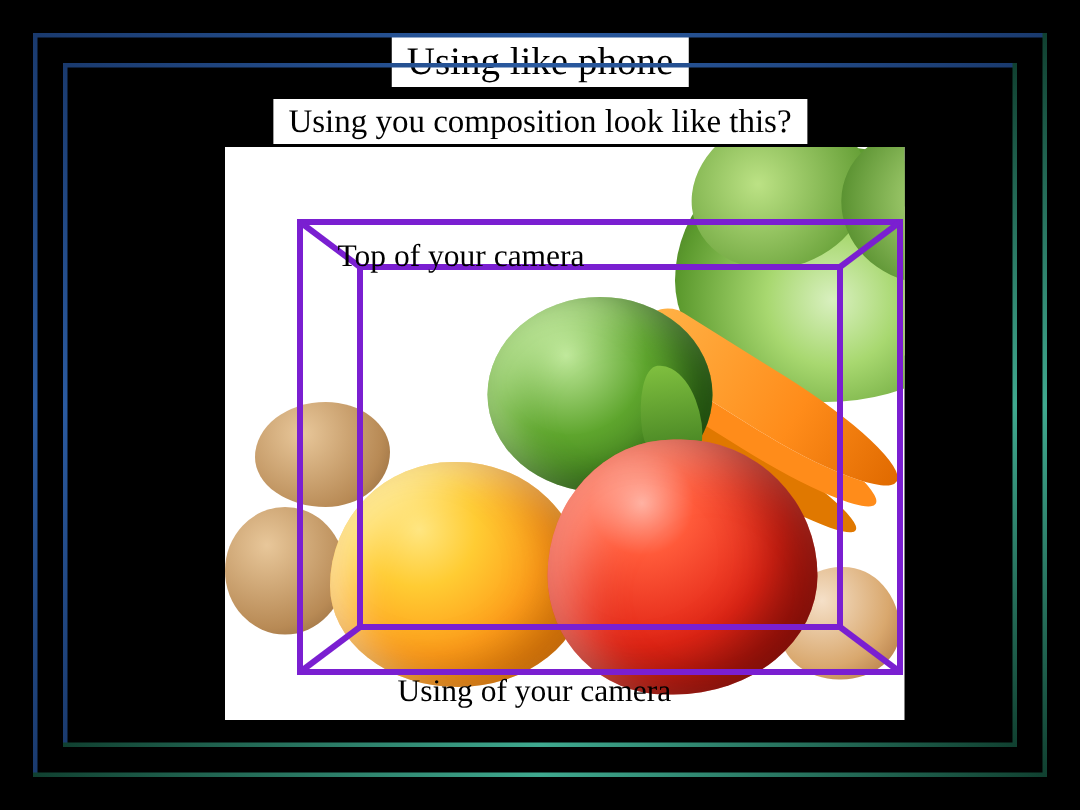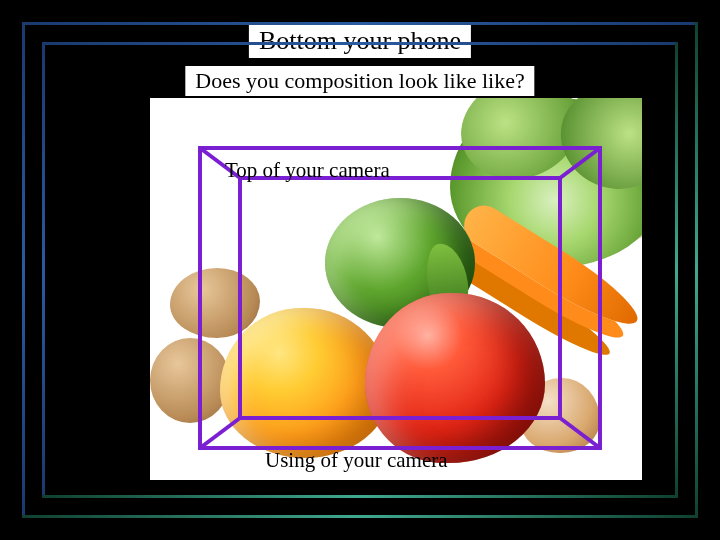--- a/index.html
+++ b/index.html
@@ -49,21 +49,21 @@
     top: 42px;
     right: 42px;
     bottom: 42px;
   }
 
   
   .photo-panel {
     position: absolute;
     left: 150px;
     top: 98px;
-    width: 492px;
+    width: 453px;
     height: 382px;
     background: #fff;
     overflow: hidden;
   }
   .veg {
     position: absolute;
     inset: 0;
   }
   .v { position: absolute; }
   
@@ -212,17 +212,17 @@
       <line x1="0" y1="300" x2="40" y2="270" stroke="#7a1fd1" stroke-width="4"></line>
       <line x1="400" y1="300" x2="360" y2="270" stroke="#7a1fd1" stroke-width="4"></line>
     </svg>
   </div>
 
   <div class="cam-label top">Top of your camera</div>
   <div class="cam-label bottom">Using of your camera</div>
 </div>
 
 <div class="title-wrap">
-  <span style="font-size:26px;">Bottom your phone</span>
+  <span style="font-size:26px;">Using like phone</span>
 </div>
 <div class="subtitle-wrap">
-  <span style="font-size:22px;">Does you composition look like like?</span>
+  <span style="font-size:22px;">Using you composition look like this?</span>
 </div>
 
 </body></html>

